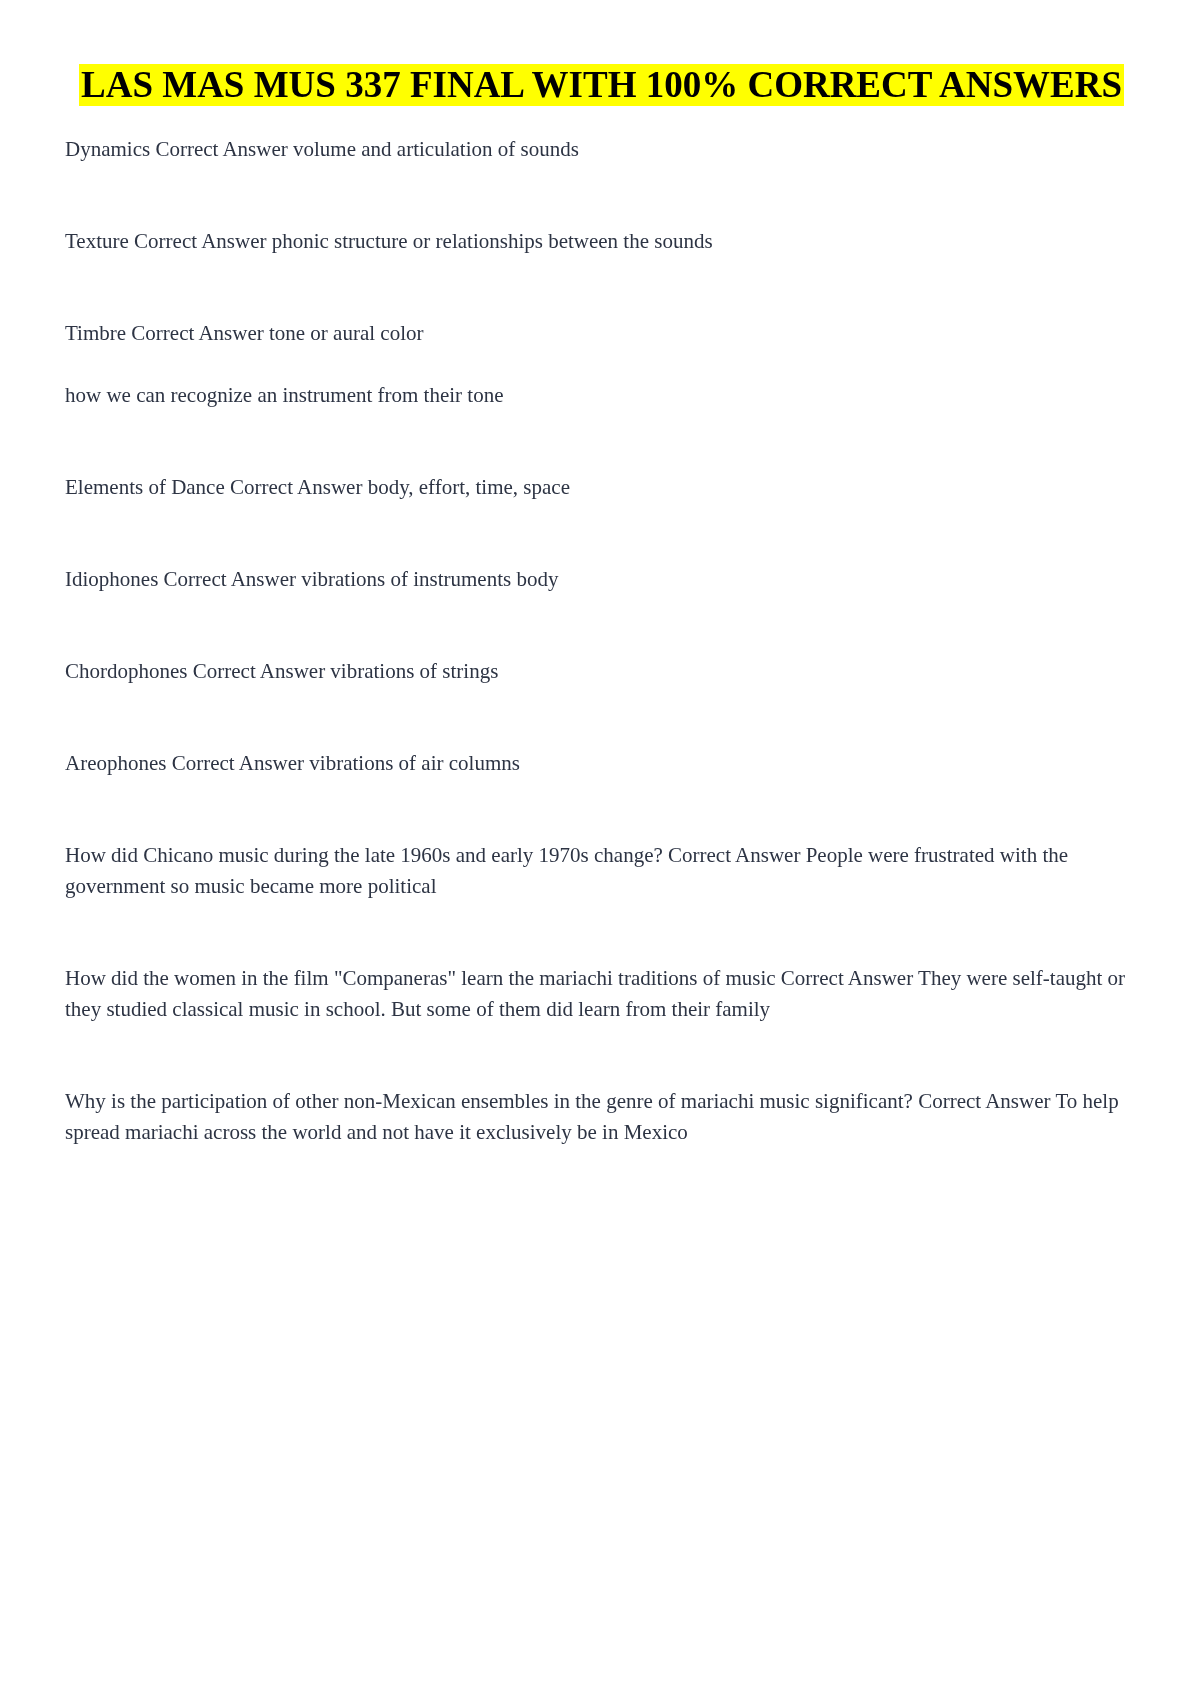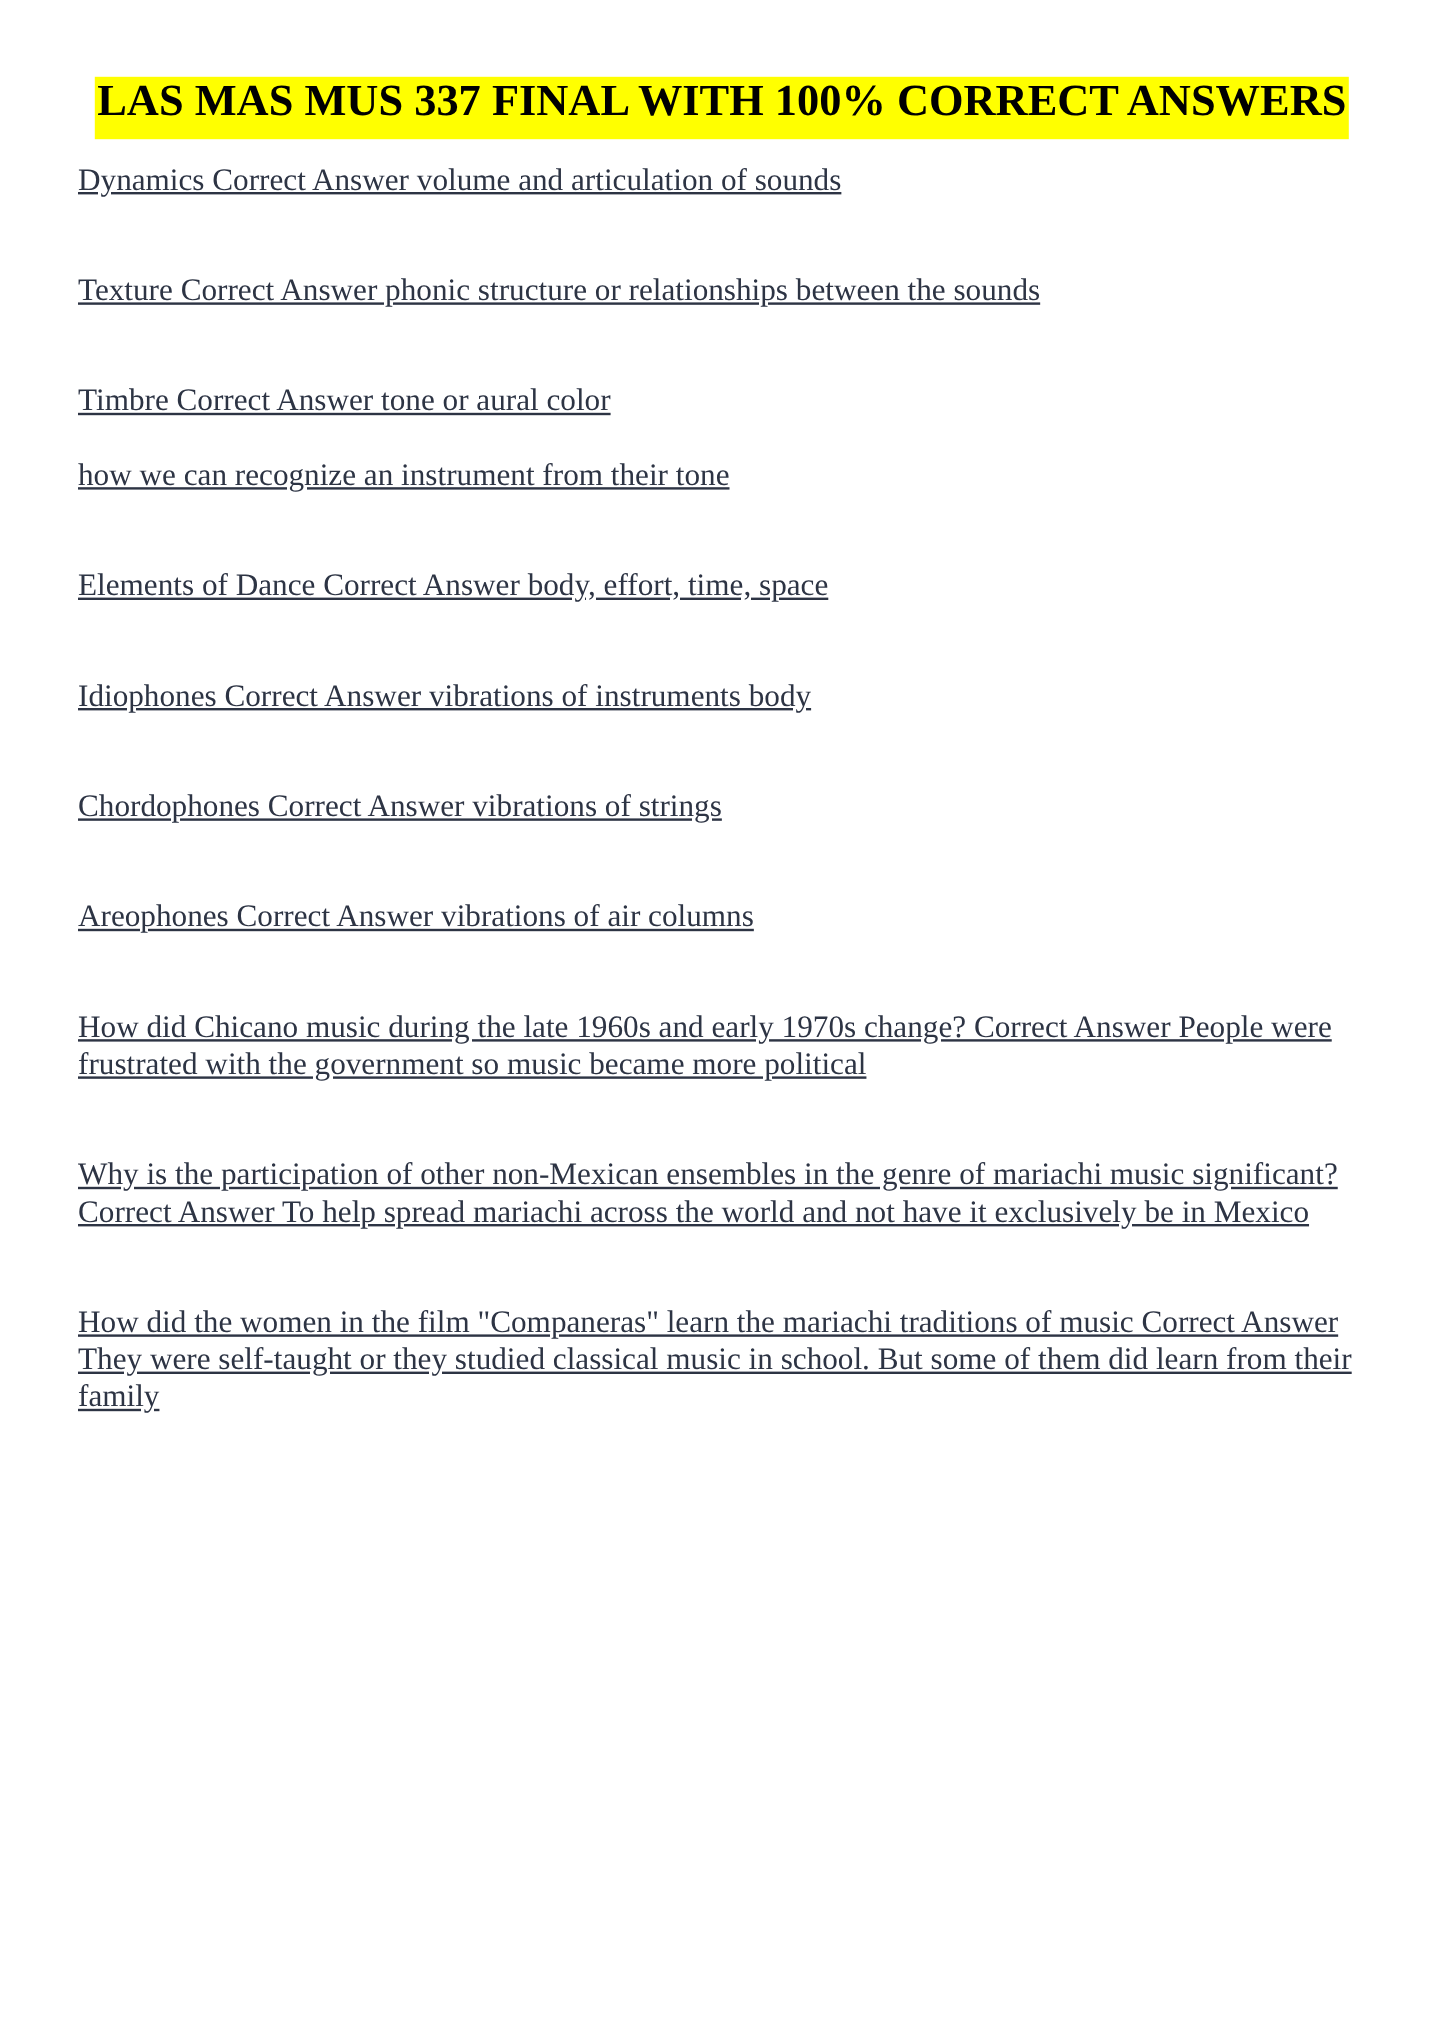--- a/index.html
+++ b/index.html
@@ -30,30 +30,29 @@
     margin: 0 0 0 79px;
     font-family: "Liberation Serif", serif;
     font-weight: bold;
     font-size: 37px;
     line-height: 38px;
     color: var(--title-color);
     white-space: nowrap;
   }
   .title .hl {
     background: var(--hl);
-    padding: 0 2px 11px 2px;
+    padding: 0 2px 1px 2px;
   }
   .doc-body {
     box-sizing: border-box;
     padding: 30px 58px 0 65px;
     font-family: "Liberation Serif", serif;
-    font-size: 26px;
+    font-size: 21px;
     line-height: 31px;
     color: var(--body-color);
-    text-decoration: underline;
   }
   .qa {
     margin: 0 0 61px 0;
   }
   .qa.gap-small {
     margin-bottom: 31px;
   }
 </style>
 </head>
 <body>
@@ -63,16 +62,16 @@
   <div class="doc-body">
       <p class="qa">Dynamics Correct Answer volume and articulation of sounds</p>
       <p class="qa">Texture Correct Answer phonic structure or relationships between the sounds</p>
       <p class="qa gap-small">Timbre Correct Answer tone or aural color</p>
       <p class="qa">how we can recognize an instrument from their tone</p>
       <p class="qa">Elements of Dance Correct Answer body, effort, time, space</p>
       <p class="qa">Idiophones Correct Answer vibrations of instruments body</p>
       <p class="qa">Chordophones Correct Answer vibrations of strings</p>
       <p class="qa">Areophones Correct Answer vibrations of air columns</p>
       <p class="qa">How did Chicano music during the late 1960s and early 1970s change? Correct Answer People were frustrated with the government so music became more political</p>
+      <p class="qa">How did the women in the film "Companeras" learn the mariachi traditions of music Correct Answer They were self-taught or they studied classical music in school. But some of them did learn from their family</p>
       <p class="qa">Why is the participation of other non-Mexican ensembles in the genre of mariachi music significant? Correct Answer To help spread mariachi across the world and not have it exclusively be in Mexico</p>
-      <p class="qa">How did the women in the film "Companeras" learn the mariachi traditions of music Correct Answer They were self-taught or they studied classical music in school. But some of them did learn from their family</p>
     </div>
 </div>
 
 </body></html>

